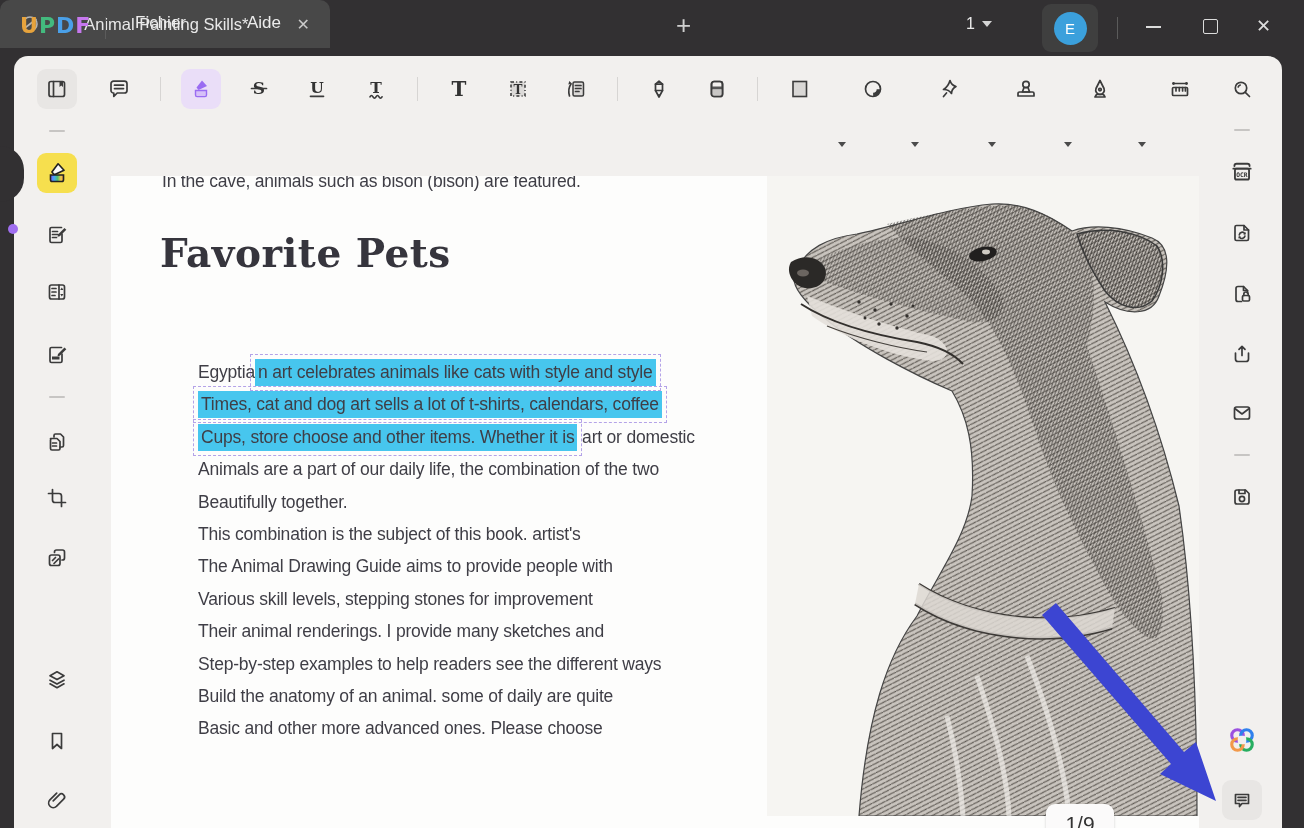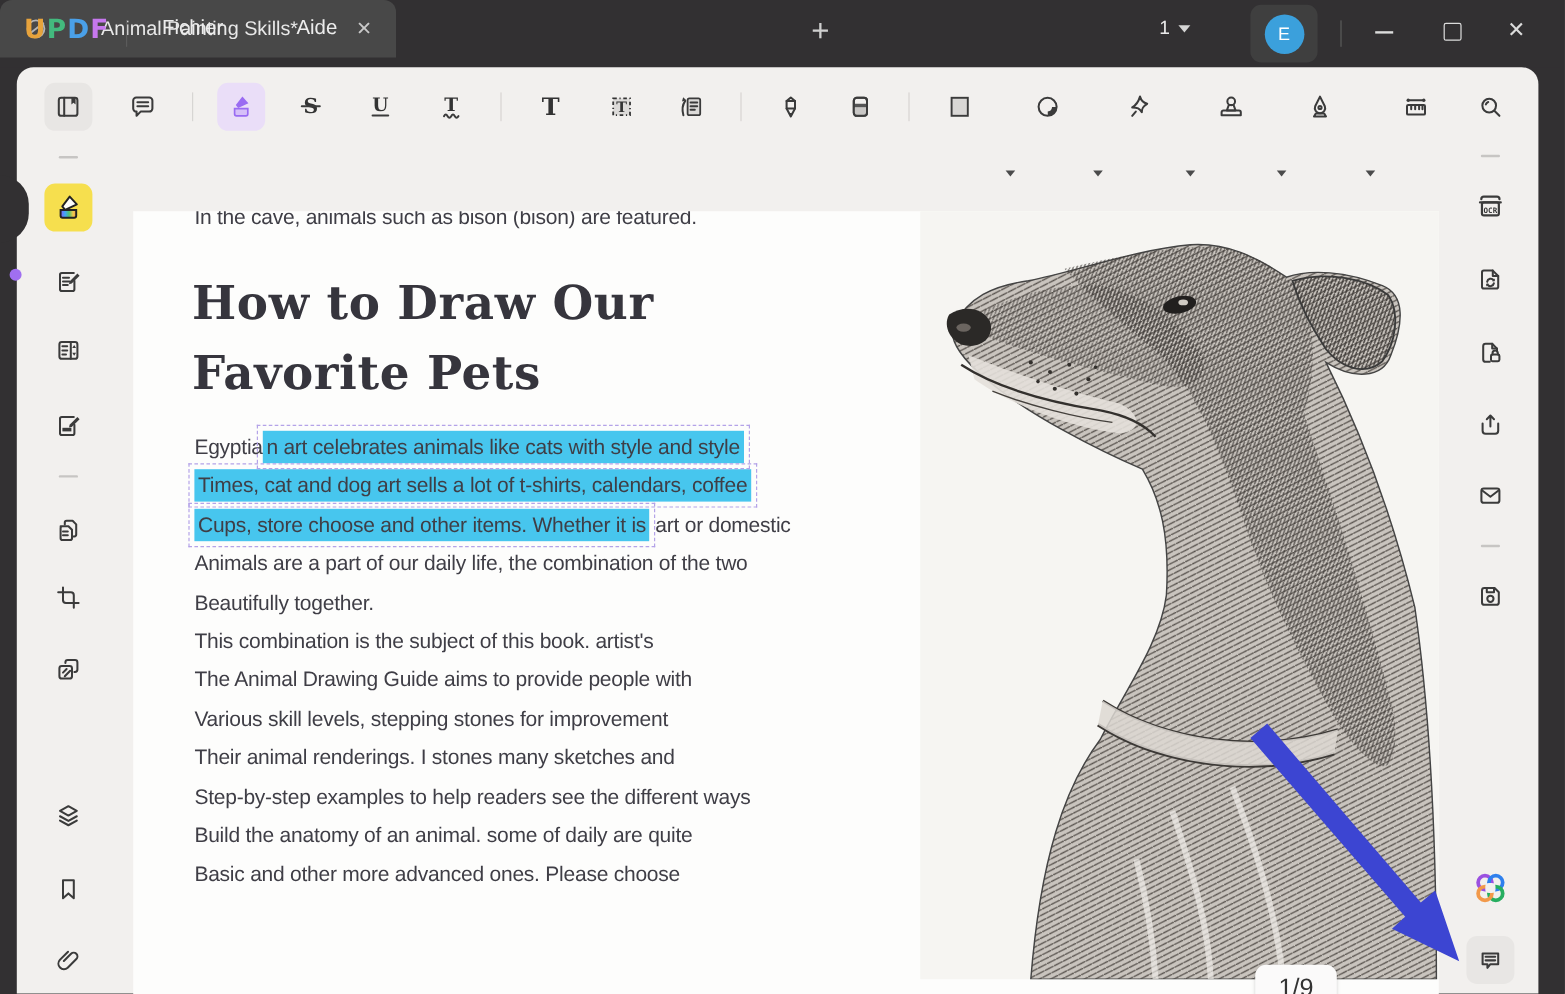--- a/index.html
+++ b/index.html
@@ -37,21 +37,21 @@
   .caret{position:absolute;width:0;height:0;border-left:4.5px solid transparent;border-right:4.5px solid transparent;border-top:5.5px solid #4b4b4b;top:86px;}
   .ico{stroke:#3b3b3b;stroke-width:1.7;fill:none;stroke-linecap:round;stroke-linejoin:round;}
   .ico-fill{fill:#3b3b3b;stroke:none;}
   .ico-txt{font-family:"DejaVu Serif",serif;font-weight:bold;fill:#333;stroke:none;}
   
   .page{position:absolute;left:97px;top:120px;width:1088px;height:698px;background:#fdfdfc;overflow:hidden;}
   .doc-topline{position:absolute;left:51px;top:-5px;font-size:17.5px;color:#3f3e46;letter-spacing:-0.2px;white-space:nowrap;text-align:right;}
   .doc-heading{position:absolute;left:49px;top:48px;font-family:"DejaVu Serif",serif;font-weight:bold;
                font-size:39px;line-height:58px;color:#36353d;letter-spacing:0.5px;}
   .doc-text{position:absolute;left:51px;top:180px;font-size:17.5px;line-height:32.4px;color:#3f3e46;letter-spacing:-0.2px;white-space:nowrap;}
-  .doc-line{height:32.4px;}
+  .doc-line{height:32.4px;margin-left:36px;}
   .hl{background:var(--hl);padding:3px 3px 4px 3px;outline:1.6px dashed var(--dash);outline-offset:4px;}
   .sketch{position:absolute;left:656px;top:0;width:432px;height:640px;background:#f6f5f2;}
   
   .pagepill{position:absolute;left:1032px;top:748px;width:68px;height:46px;background:#fbfafa;border-radius:9px;
             display:flex;align-items:flex-start;justify-content:center;font-size:21px;color:#333;padding-top:8px;box-sizing:border-box;
             box-shadow:0 1px 3px rgba(0,0,0,.18);}
   .arrow-svg{position:absolute;left:990px;top:535px;width:240px;height:240px;pointer-events:none;}
 </style>
 </head>
 <body>
@@ -349,36 +349,35 @@
   <div class="tbtn btn-bg" style="left:1208px;top:724px">
     <svg width="24" height="24" viewBox="0 0 24 24">
       <path class="ico" d="M5.5 6.5 h13 v9 h-6.5 l-2.5 3 v-3 h-4z" stroke-linejoin="round"></path>
       <path class="ico" d="M8 9.3 h8 M8 12.3 h8" stroke-width="1.4"></path>
     </svg>
   </div>
 
   <div class="page">
     <div class="doc-topline">In the cave, animals such as bison (bison) are featured.</div>
     <div class="doc-heading">
-      <div>How to Draw Our</div>
       <div>Favorite Pets</div>
     </div>
     <div class="doc-text">
       <div>
           <div class="doc-line"><span>Egyptia</span><span class="hl">n art celebrates animals like cats with style and style</span></div>
           <div class="doc-line"><span class="hl">Times, cat and dog art sells a lot of t-shirts, calendars, coffee</span></div>
           <div class="doc-line"><span class="hl">Cups, store choose and other items. Whether it is</span><span> art or domestic</span></div>
         </div>
       <div>
           <div class="doc-line">Animals are a part of our daily life, the combination of the two</div>
           <div class="doc-line">Beautifully together.</div>
           <div class="doc-line">This combination is the subject of this book. artist's</div>
           <div class="doc-line">The Animal Drawing Guide aims to provide people with</div>
           <div class="doc-line">Various skill levels, stepping stones for improvement</div>
-          <div class="doc-line">Their animal renderings. I stones many sketches and</div>
+          <div class="doc-line">Their animal renderings. I provide many sketches and</div>
           <div class="doc-line">Step-by-step examples to help readers see the different ways</div>
           <div class="doc-line">Build the anatomy of an animal. some of daily are quite</div>
           <div class="doc-line">Basic and other more advanced ones. Please choose</div>
         </div>
     </div>
 
     <div class="sketch">
       <svg width="432" height="640" viewBox="0 0 432 640">
         <defs>
           <pattern id="h1" width="6" height="6" patternUnits="userSpaceOnUse" patternTransform="rotate(18)">

